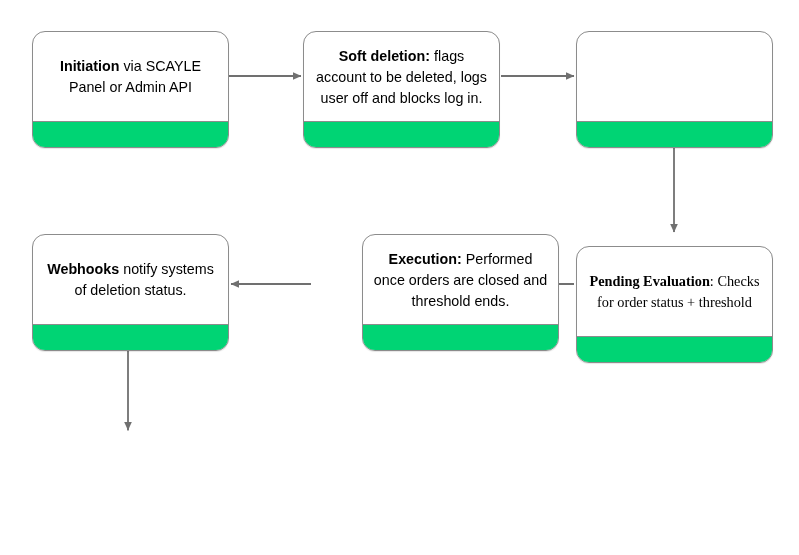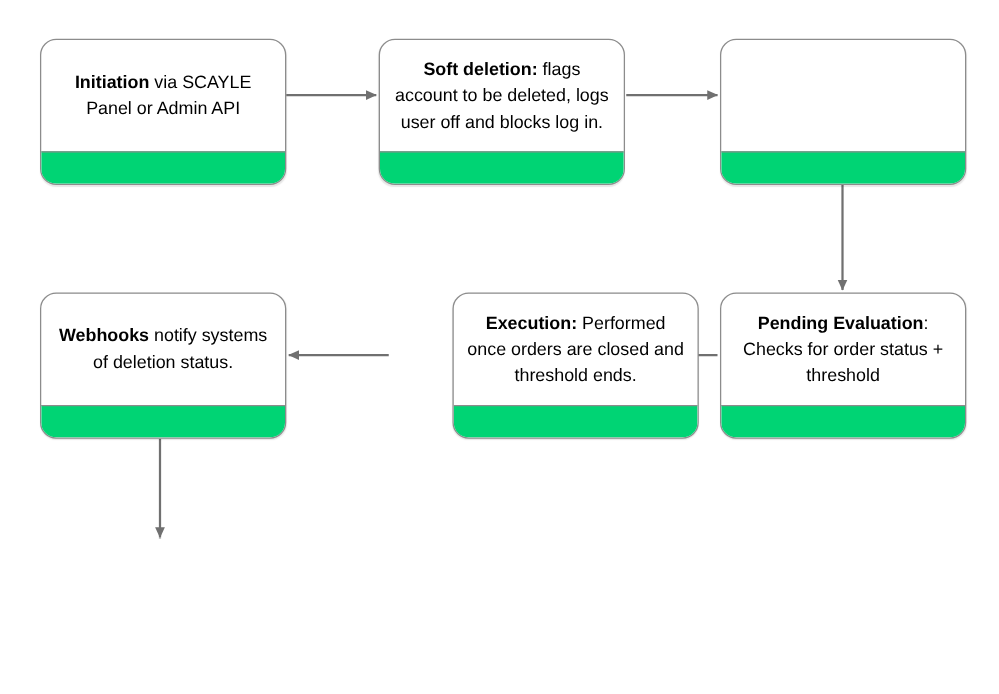--- a/index.html
+++ b/index.html
@@ -123,21 +123,21 @@
     <div class="label">
       <span><b>Soft deletion:</b><span> flags account to be deleted, logs user off and blocks log in.</span></span>
     </div>
     <div class="band"></div>
   </div>
 
   <div class="node" style="left:576px; top:31px; width:197px; height:117px;">
     <div class="band"></div>
   </div>
 
-  <div class="node" style="left:576px; top:234px; width:197px; height:117px;">
+  <div class="node" style="left:576px; top:246px; width:197px; height:117px;font-family:Liberation Serif, serif;">
     <div class="label">
       <span><b>Pending Evaluation</b><span>: Checks for order status + threshold</span></span>
     </div>
     <div class="band"></div>
   </div>
 
   <div class="node" style="left:314px; top:234px; width:197px; height:117px;margin-left:48px;">
     <div class="label">
       <span><b>Execution:</b><span> Performed once orders are closed and threshold ends.</span></span>
     </div>

